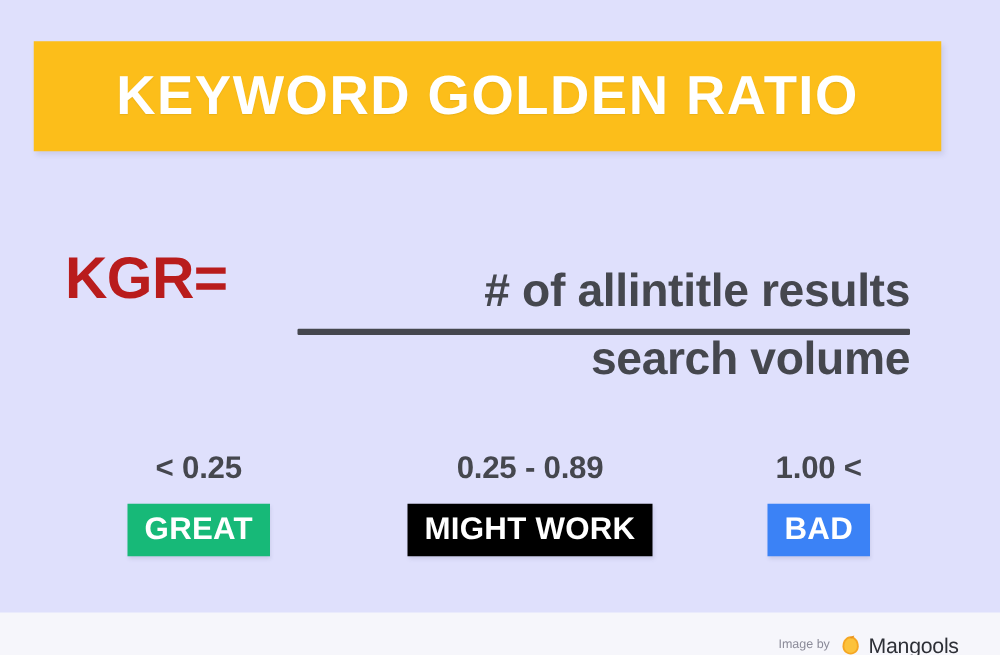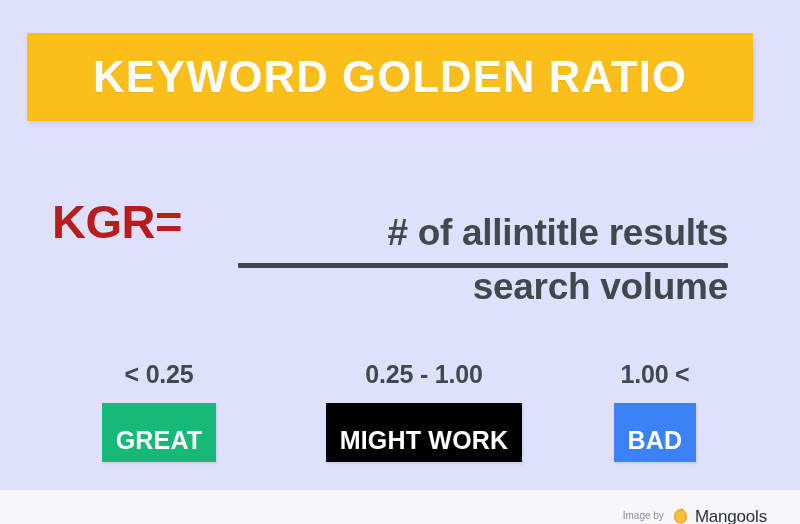--- a/index.html
+++ b/index.html
@@ -112,21 +112,21 @@
     margin-bottom: 16px;
   }
   .range-badge {
     display: inline-block;
     color: #ffffff;
     font-size: 25px;
     font-weight: bold;
     line-height: 1;
     letter-spacing: 0.2px;
     white-space: nowrap;
-    padding: 25px 14px 9px 14px;
+    padding: 8px 14px 9px 14px;
     box-shadow: 1px 2px 3px rgba(120,120,160,0.20);
   }
 
   
   #footer {
     position: absolute;
     left: 0;
     top: 490px;
     width: 800px;
     height: 52px;
@@ -178,21 +178,21 @@
   </div>
 
   <div id="ranges">
 
     <div class="range-col" style="width:318px;">
       <div class="range-label">&lt; 0.25</div>
       <div class="range-badge" id="badge-great" style="background: rgb(23, 185, 120);">GREAT</div>
     </div>
 
     <div class="range-col" style="width:212px;">
-      <div class="range-label">0.25 - 1.00</div>
+      <div class="range-label">0.25 - 0.89</div>
       <div class="range-badge" id="badge-might-work" style="background: #000000;">MIGHT WORK</div>
     </div>
 
     <div class="range-col" style="width:250px;">
       <div class="range-label">1.00 &lt;</div>
       <div class="range-badge" id="badge-bad" style="background: #3b82f6;">BAD</div>
     </div>
 
   </div>
 

